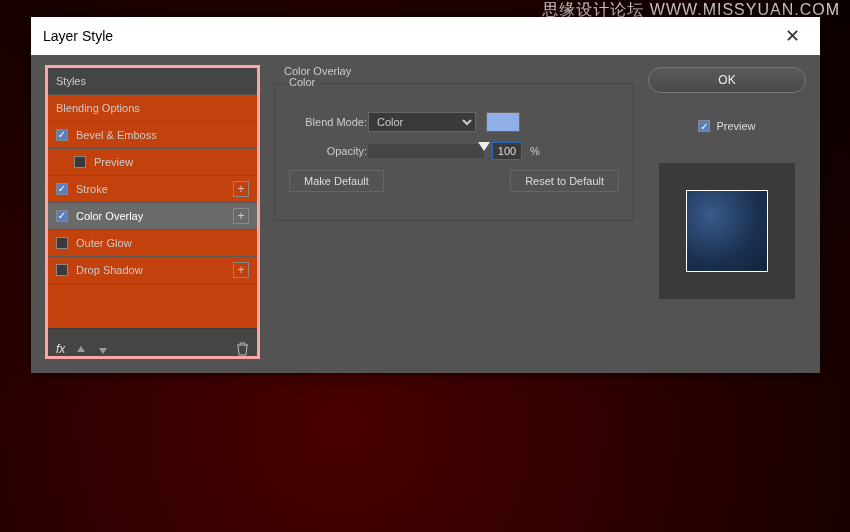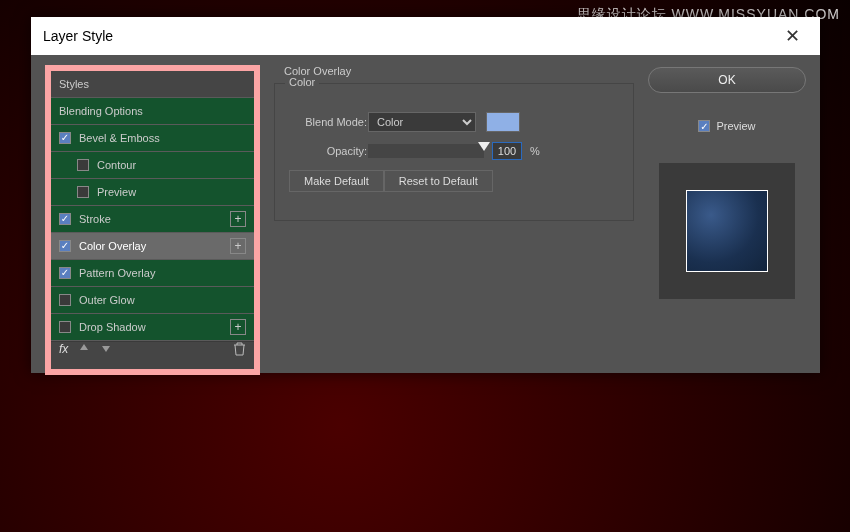--- a/index.html
+++ b/index.html
@@ -1,50 +1,50 @@
 <!DOCTYPE html>
 <html><head>
 <meta charset="utf-8">
 <style>
   * { margin: 0; padding: 0; box-sizing: border-box; font-family: "Segoe UI", Tahoma, sans-serif; }
   body { width: 850px; height: 532px; background: #1a0000 radial-gradient(circle at 40% 80%, #4a0000, #0a0000); position: relative; }
-  .watermark { position: absolute; top: 6px; right: 10px; font-size: 14px; color: #fff; letter-spacing: 1px; opacity: 0.8; }
+  .watermark { position: absolute; top: 0; right: 10px; font-size: 16px; color: #fff; letter-spacing: 1px; opacity: 0.8; }
   .dialog { position: absolute; top: 17px; left: 31px; width: 789px; height: 356px; background: #535353; box-shadow: 0 0 15px rgba(0,0,0,0.6); }
   .titlebar { height: 38px; background: #ffffff; display: flex; align-items: center; padding: 0 12px; }
   .titlebar .title { font-size: 14px; color: #000; }
   .close-btn { margin-left: auto; font-size: 18px; color: #333; cursor: pointer; padding: 0 8px; line-height: 1; }
   .dialog-body { display: flex; height: calc(100% - 38px); padding: 10px 14px 14px 14px; gap: 14px;}
   
   .styles-panel { width: 215px; display: flex; flex-direction: column; }
-  .styles-list { flex: 1; background: #14532d; border: 6px solid #fca5a5; display: flex; flex-direction: column;}
+  .styles-list { flex: 1; background: #c2410c; border: 3px solid #fca5a5; display: flex; flex-direction: column;}
   .style-row { display: flex; align-items: center; height: 27px; padding: 0 8px; font-size: 11px; color: #ccc; border-bottom: 1px solid #5a5a5a; cursor: pointer; position: relative;}
   .style-row.header { background: #454545; }
   .style-row.selected { background: #6a6a6a; color: #fff; }
   .style-row .indent { width: 18px; }
   .style-row input[type=checkbox]{ appearance:none; width:12px; height:12px; border:1px solid #888; background:#3a3a3a; margin-right:8px; display:inline-flex; align-items:center; justify-content:center; cursor:pointer;}
   .style-row input[type=checkbox]:checked{ background:#5a7fbf;}
   .style-row input[type=checkbox]:checked::after{ content:"✓"; font-size:10px; color:#fff; line-height:1;}
   .style-row .plus { margin-left:auto; width:16px; height:16px; border:1px solid #888; display:flex; align-items:center; justify-content:center; font-size:12px; color:#ccc;}
-  .styles-footer { height:28px; display:flex; align-items:flex-start; gap:10px; padding:0 8px; border-top:1px solid #3a3a3a; background:#454545;}
+  .styles-footer { height:28px; display:flex; align-items:flex-end; gap:10px; padding:0 8px; border-top:1px solid #3a3a3a; background:#454545;}
   .styles-footer span { color:#bbb; font-size:12px;}
   .styles-footer .fx { font-style:italic; font-size:12px; color:#ddd;}
   .styles-footer .trash { margin-left:auto;}
   
   .settings-panel { flex: 1; position: relative; }
   .fieldset { border: 1px solid #454545; margin-top:6px; padding: 28px 14px; position: relative;}
   .fieldset-label { position:absolute; top:-8px; left:10px; font-size:11px; color:#ccc; background:#535353; padding:0 4px;}
   .row { display:flex; align-items:center; margin-bottom:10px; font-size:11px; color:#ccc;}
   .row .lbl { width:78px; text-align:right; margin-right:1px;}
   .row select { flex:0 0 108px; height:20px; background:#3a3a3a; border:1px solid #666; color:#ccc; font-size:11px; padding:0 4px;}
   .row .swatch { width:34px; height:20px; margin-left:10px; border:1px solid #666; cursor:pointer;}
   .row .slider { flex:0 0 116px; height:14px; background:#454545; position:relative; margin-right:8px;}
   .row .slider .thumb { position:absolute; right:-6px; top:-2px; border-left:6px solid transparent; border-right:6px solid transparent; border-top:9px solid #eee;}
   .row .numbox { width:30px; height:18px; background:#3a3a3a; border:1px solid #2a6abf; color:#ddd; font-size:11px; text-align:center;}
   .row .unit { margin-left:8px;}
-  .btn-row { display:flex; gap:0; justify-content:flex-start; margin-top:6px;}
+  .btn-row { display:flex; gap:0; justify-content:space-between; margin-top:6px;}
   .flatbtn { border:1px solid #666; background:#535353; color:#ddd; font-size:11px; padding:4px 14px; cursor:pointer;}
   
   .right-panel { width:158px; display:flex; flex-direction:column; gap:25px; padding-top:2px;}
   .pillbtn { height:26px; border:1px solid #777; border-radius:14px; background:linear-gradient(#5a5a5a,#4a4a4a); color:#eee; font-size:12px; cursor:pointer; display:flex; align-items:center; justify-content:center;}
   .preview-chk { display:flex; align-items:center; justify-content:center; gap:6px; font-size:11px; color:#ddd; margin-top:2px;}
   .preview-chk input[type=checkbox]{ appearance:none; width:12px; height:12px; border:1px solid #888; background:#3a3a3a; display:inline-flex; align-items:center; justify-content:center; cursor:pointer;}
   .preview-chk input[type=checkbox]:checked{ background:#5a7fbf;}
   .preview-chk input[type=checkbox]:checked::after{ content:"✓"; font-size:10px; color:#fff;}
   .preview-box { width:136px; height:136px; background:#3a3a3a; margin:6px auto 0; display:flex; align-items:center; justify-content:center;}
   .thumb-img { width:82px; height:82px; border:1px solid #fff; background: radial-gradient(circle at 30% 30%, #3a5a8a, #1a3050 60%, #12243c);}
@@ -71,40 +71,31 @@
           <span>Blending Options</span>
         </div>
         <div id="style-items">
             <div class="style-row">
               <input type="checkbox" checked="" style="">
               <span>Bevel &amp; Emboss</span>
             </div>
             <div class="style-row">
               <span class="indent"></span>
               <input type="checkbox" style="">
-              <span>Contour</span>
-            </div>
-            <div class="style-row">
-              <span class="indent"></span>
-              <input type="checkbox" style="">
               <span>Preview</span>
             </div>
             <div class="style-row">
               <input type="checkbox" checked="" style="">
               <span>Stroke</span>
               <span class="plus">+</span>
             </div>
             <div class="style-row selected">
               <input type="checkbox" checked="" style="">
               <span>Color Overlay</span>
               <span class="plus">+</span>
-            </div>
-            <div class="style-row">
-              <input type="checkbox" checked="" style="">
-              <span>Pattern Overlay</span>
             </div>
             <div class="style-row">
               <input type="checkbox" style="">
               <span>Outer Glow</span>
             </div>
             <div class="style-row">
               <input type="checkbox" style="">
               <span>Drop Shadow</span>
               <span class="plus">+</span>
             </div>

